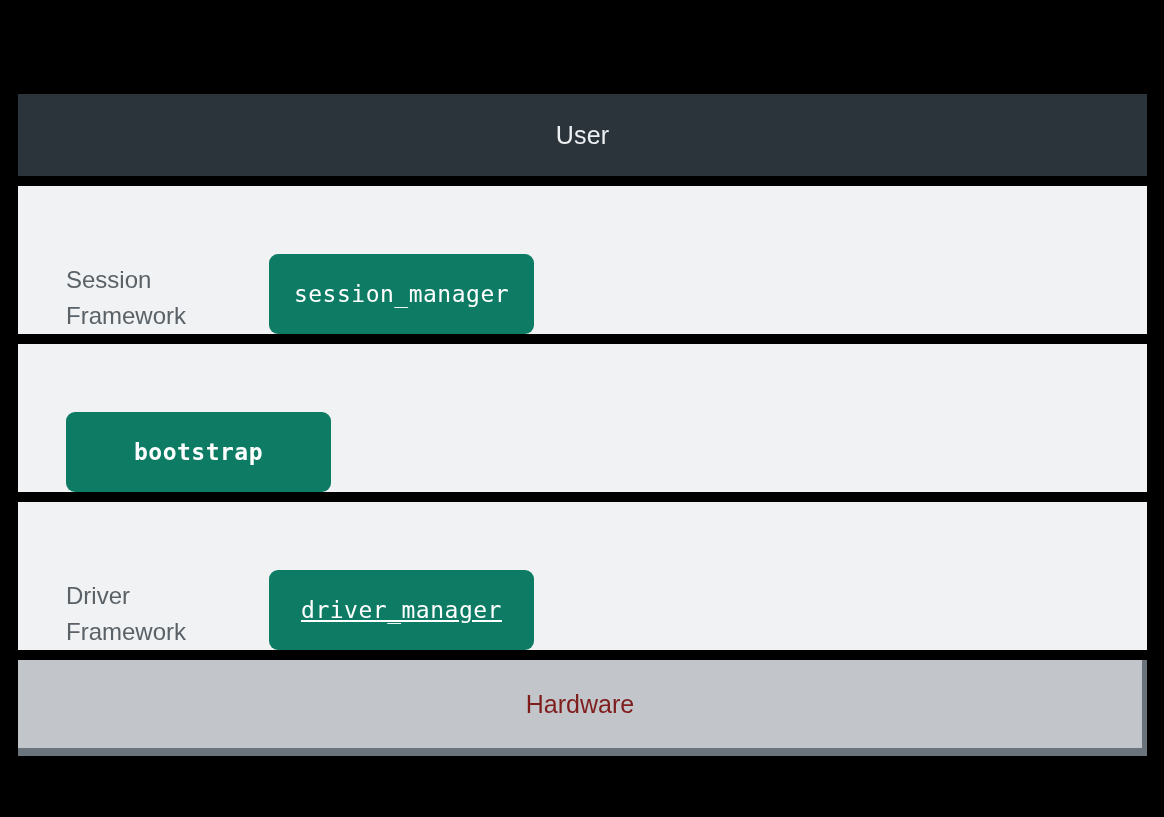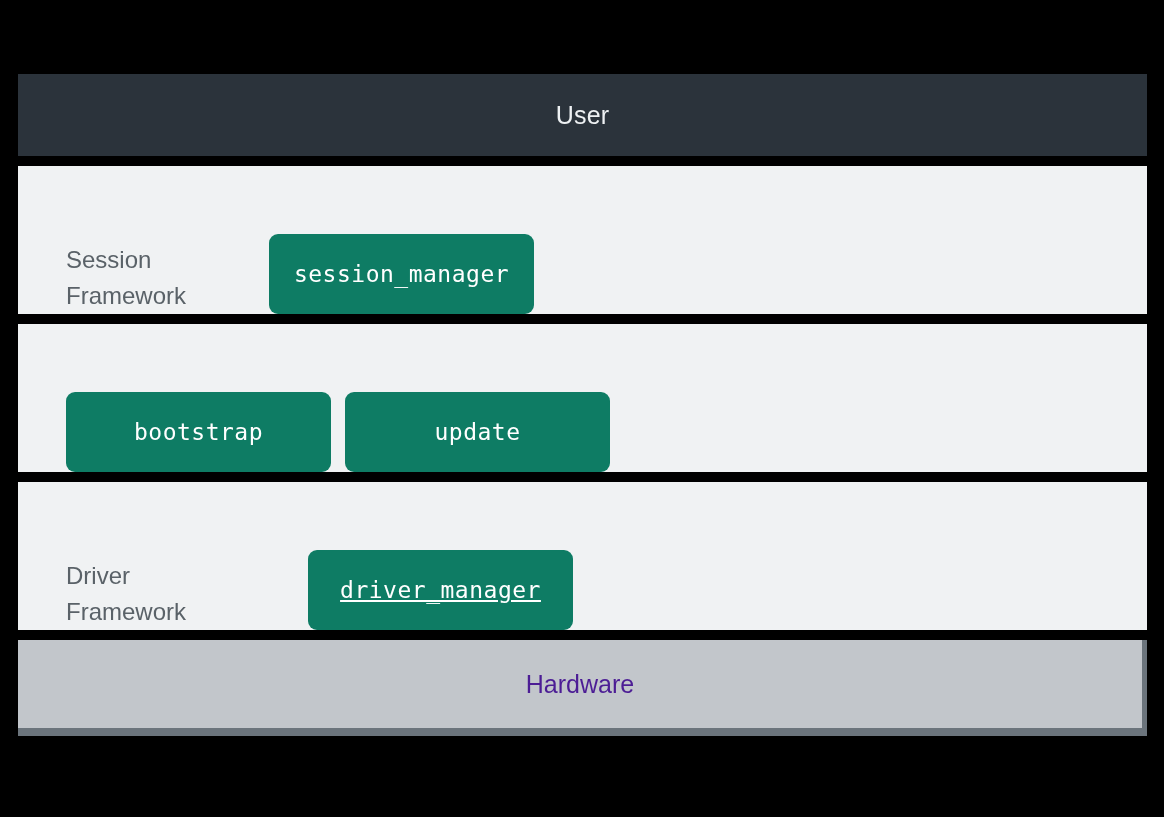--- a/index.html
+++ b/index.html
@@ -22,41 +22,42 @@
   }
 
   
   .user-band {
     height: 82px;
     background: #2B333B;
     display: flex;
     align-items: center;
     justify-content: center;
     margin-bottom: 10px;
+    margin-top: 20px;
   }
   .user-band-label {
     color: #EEF1F3;
     font-size: 25px;
     font-weight: 400;
     letter-spacing: 0.2px;
   }
 
   
   .layer {
     background: #F0F2F3;
     display: flex;
     align-items: flex-end;
     margin-bottom: 10px;
     box-sizing: border-box;
     padding-left: 48px;
     padding-right: 12px;
   }
   .layer-session  { height: 148px; }
   .layer-platform { height: 148px; }
-  .layer-driver   { height: 148px; gap: 39px; }
+  .layer-driver   { height: 148px; }
 
   .layer-label {
     width: 203px;
     flex: 0 0 203px;
     color: #5A6268;
     font-size: 24px;
     line-height: 1.5;
     font-weight: 400;
     white-space: pre-line;
   }
@@ -77,35 +78,35 @@
     justify-content: center;
     color: #FFFFFF;
     font-family: "DejaVu Sans Mono", "Liberation Mono", monospace;
     font-size: 23px;
     letter-spacing: 0.5px;
     box-sizing: border-box;
     padding: 0 16px;
   }
   .comp-box.w-session { width: 265px; }
   .comp-box.w-driver  { width: 265px; text-decoration: underline; }
-  .comp-box.w-third   { width: 265px; flex: 0 0 265px; }
+  .comp-box.w-third   { width: 265px; flex: 0 0 265px; font-weight: bold; }
 
   
   .hardware-band {
     height: 96px;
     background: #C2C6CB;
     display: flex;
     align-items: center;
     justify-content: center;
     position: relative;
     box-shadow: inset -5px 0 0 0 #6B747C, inset 0 -8px 0 0 #6B747C;
     box-sizing: border-box;
   }
   .hardware-label {
-    color: #4c1d95;
+    color: #7f1d1d;
     font-size: 25px;
     font-weight: 400;
     margin-bottom: 8px;
     margin-right: 5px;
   }
 </style>
 </head>
 <body>
 
 <div id="stack">
@@ -118,21 +119,20 @@
     <div class="layer-label">Session
 Framework</div>
     <div class="boxes">
       <div class="comp-box w-session">session_manager</div>
     </div>
   </div>
 
   <div class="layer layer-platform">
     <div class="boxes">
       <div class="comp-box w-third">bootstrap</div>
-      <div class="comp-box w-third">update</div>
     </div>
   </div>
 
   <div class="layer layer-driver">
     <div class="layer-label">Driver
 Framework</div>
     <div class="boxes">
       <div class="comp-box w-driver">driver_manager</div>
     </div>
   </div>

